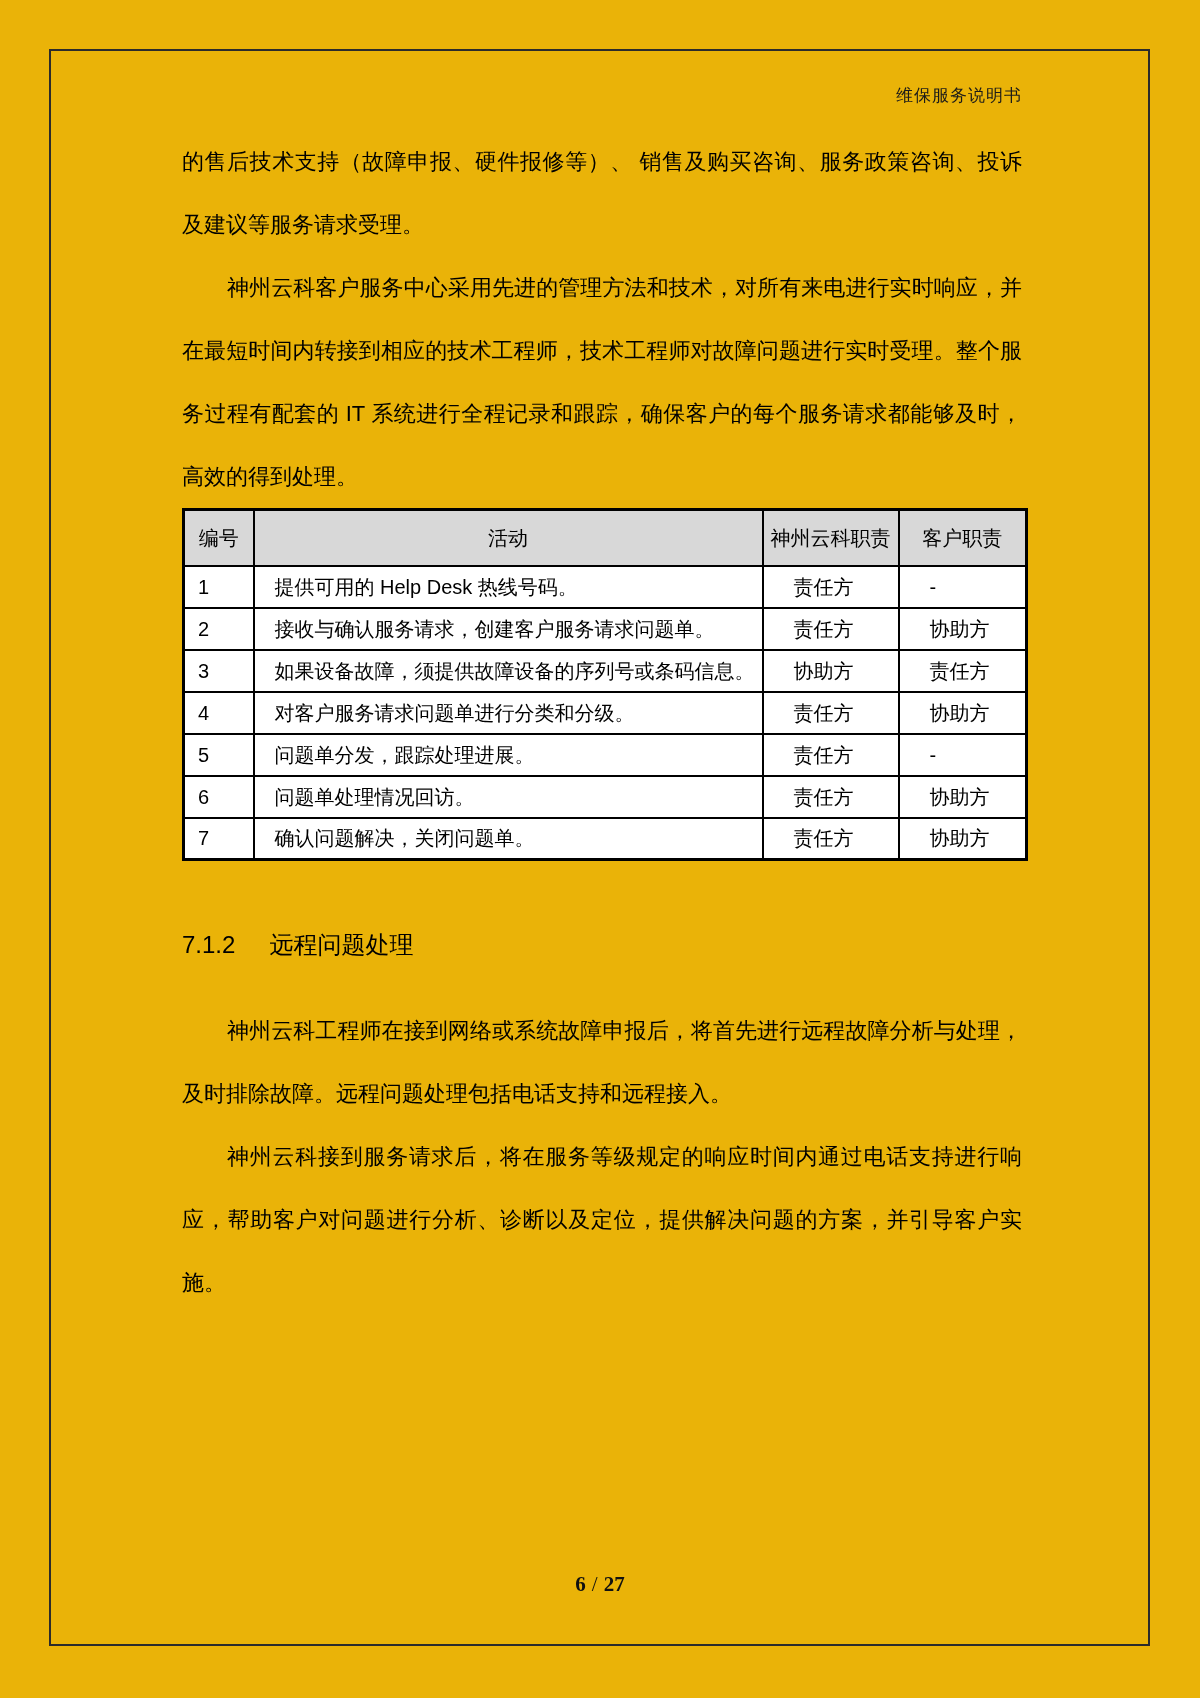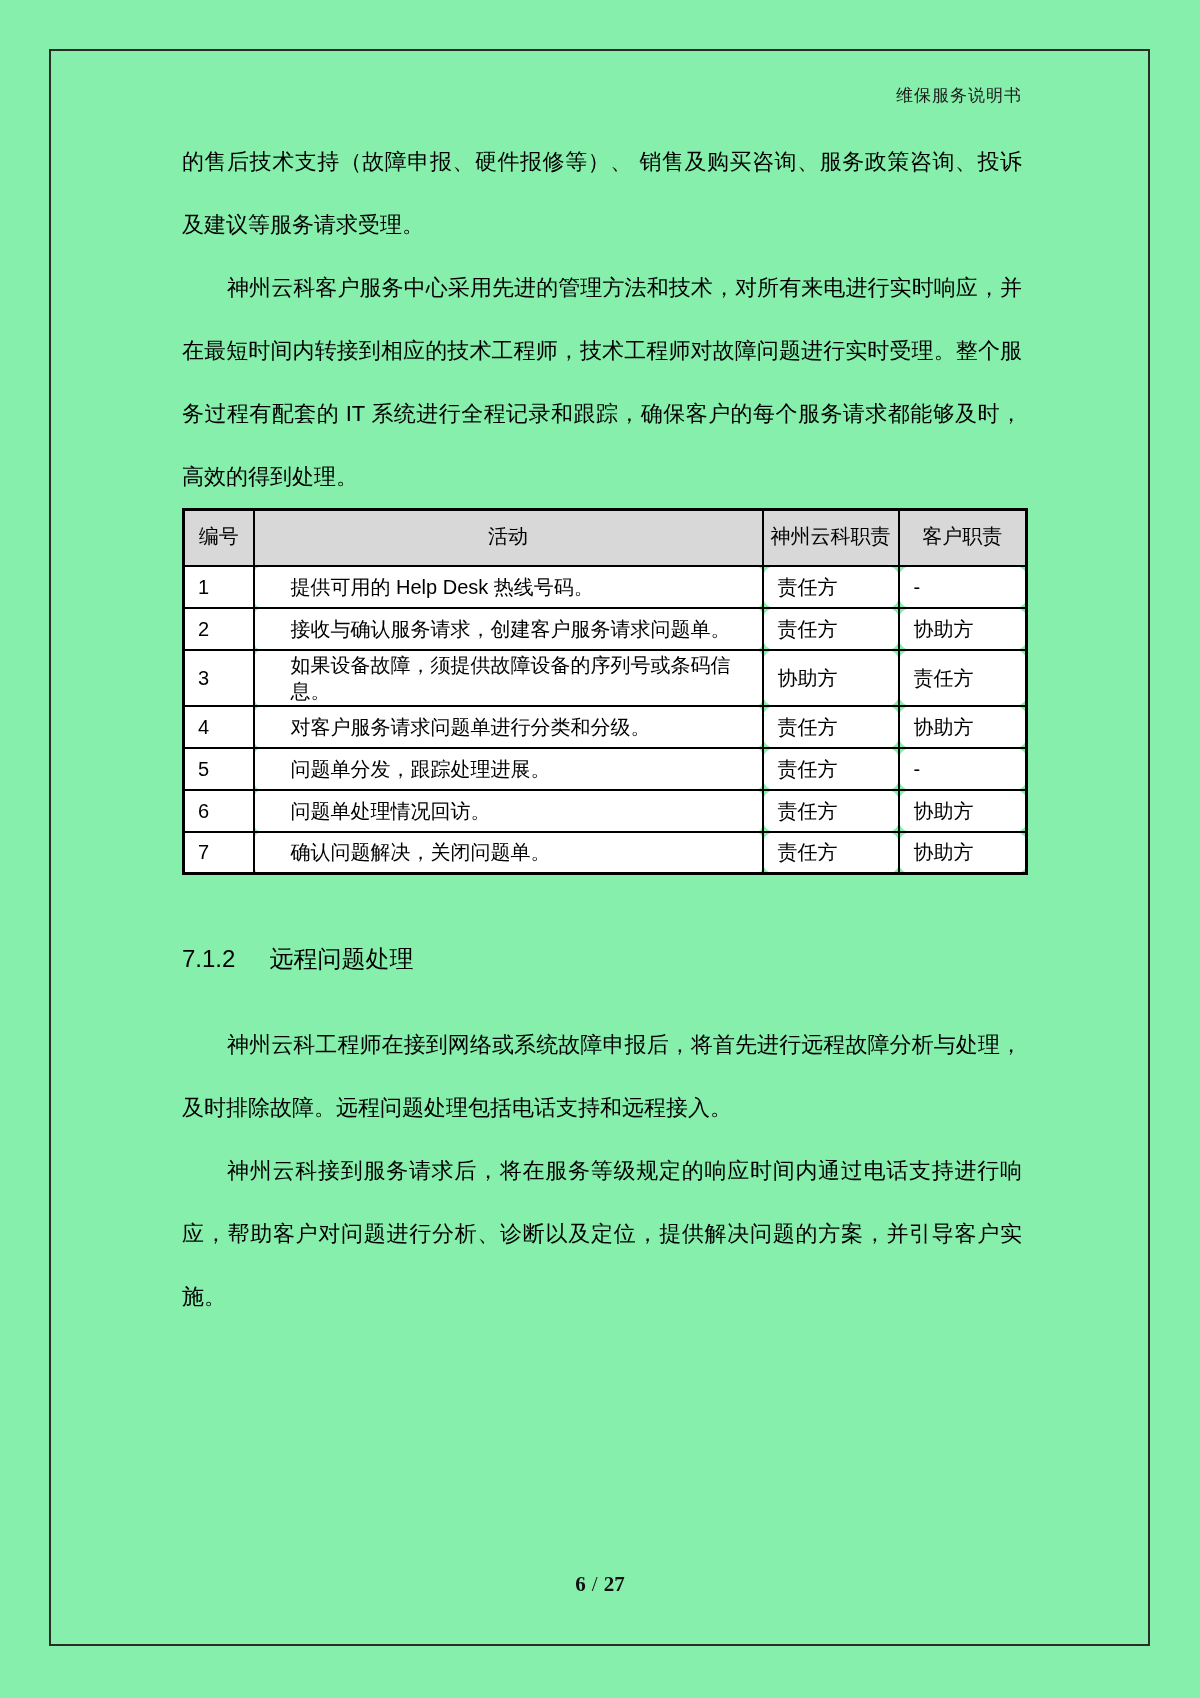--- a/index.html
+++ b/index.html
@@ -4,21 +4,21 @@
 <style>
   html, body {
     margin: 0;
     padding: 0;
     background: #ffffff;
   }
   .page {
     position: relative;
     width: 1200px;
     height: 1698px;
-    background: #86efac;
+    background: #eab308;
     font-family: "Liberation Sans", sans-serif;
     color: #000000;
     overflow: hidden;
   }
   .page-border {
     position: absolute;
     left: 49px;
     top: 49px;
     width: 1101px;
     height: 1597px;
@@ -69,30 +69,29 @@
     border: 2px solid #000;
     box-sizing: border-box;
     vertical-align: middle;
     font-weight: normal;
   }
   table.duty-table th {
     background: #d8d8d8;
     height: 56px;
     text-align: center;
     padding: 2px 6px;
-    font-family: Liberation Mono, monospace;
   }
   table.duty-table td {
     height: 42px;
     text-align: left;
     background: #ffffff;
   }
   td.cell-no { padding-left: 13px; }
-  td.cell-activity { padding-left: 36px; border-radius: 8px; }
-  td.cell-dck, td.cell-customer { padding-left: 14px; border-radius: 12px; }
+  td.cell-activity { padding-left: 20px; }
+  td.cell-dck, td.cell-customer { padding-left: 30px; }
   .section-heading {
     font-size: 24px;
     line-height: 40px;
     margin: 64px 0 34px 0;
     font-weight: normal;
   }
   .section-heading .sec-no { margin-right: 34px; }
   .doc-footer {
     position: absolute;
     left: 0;

